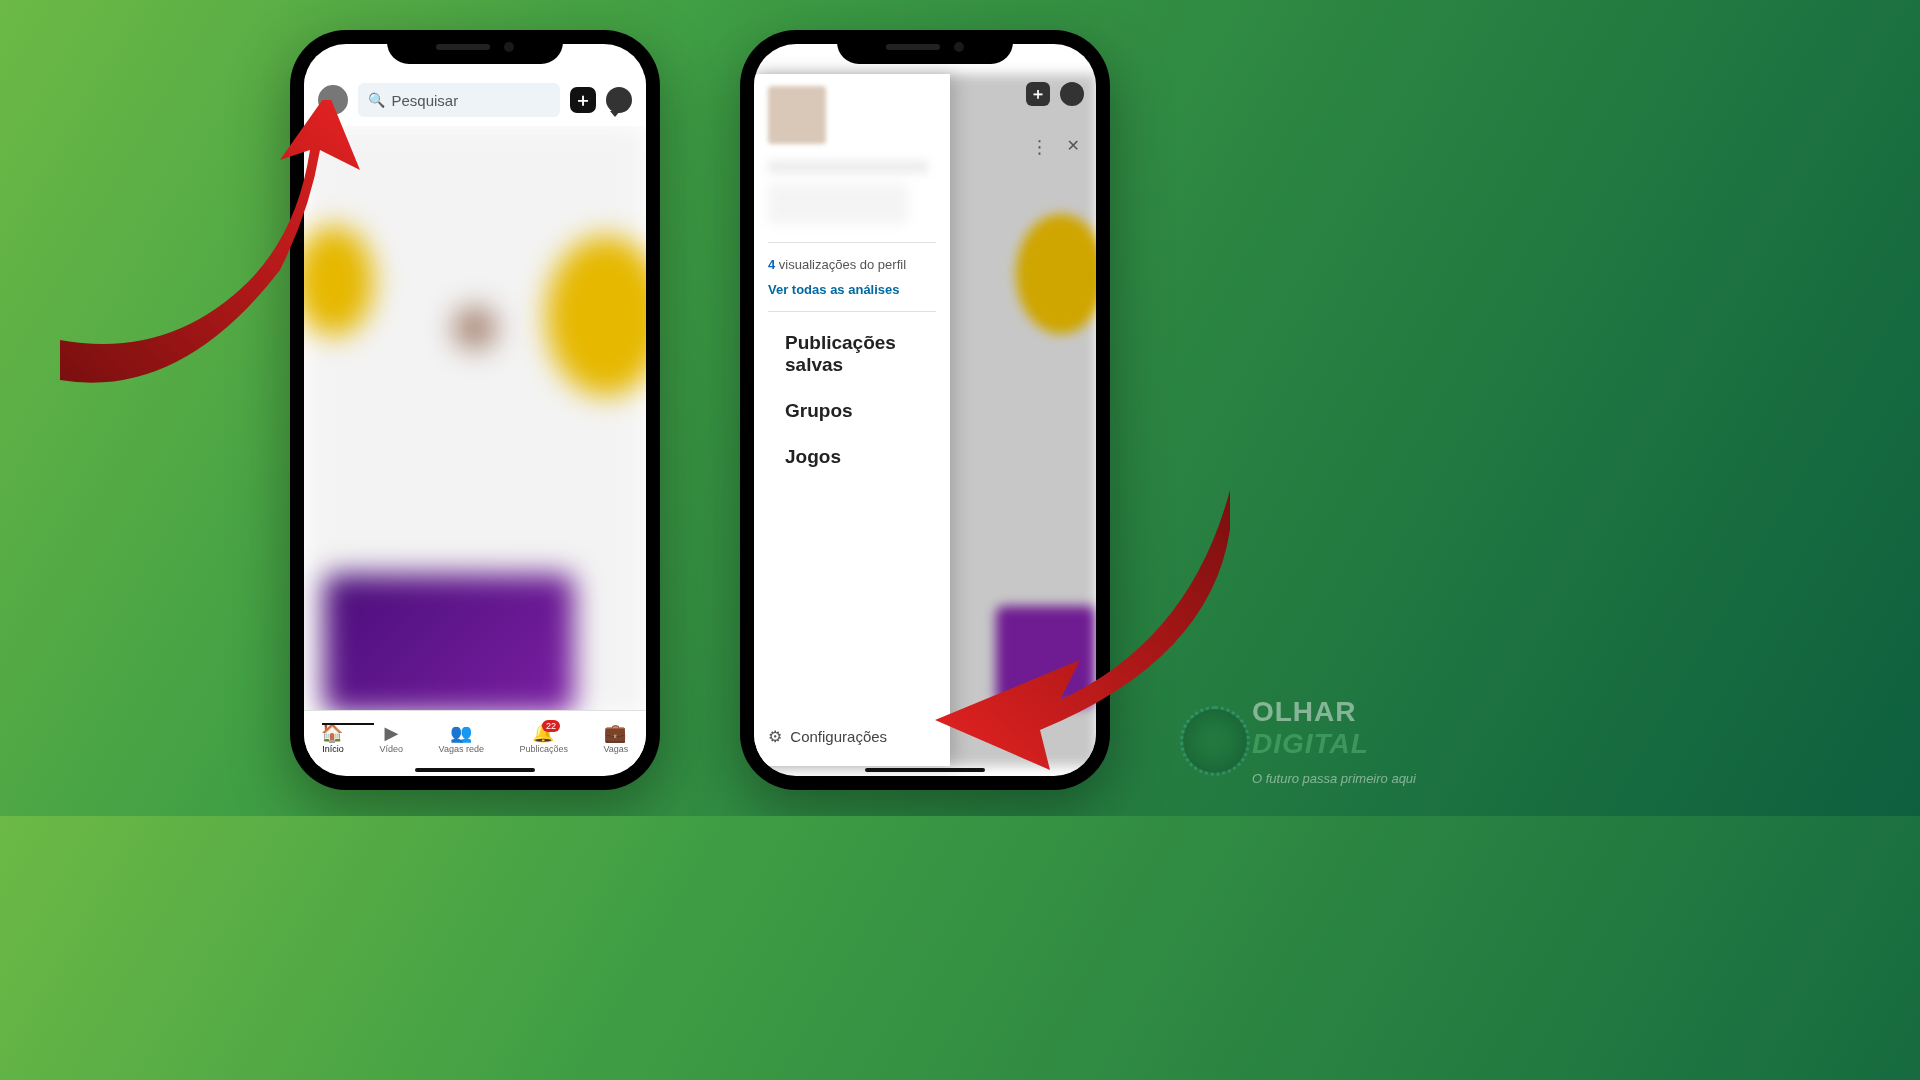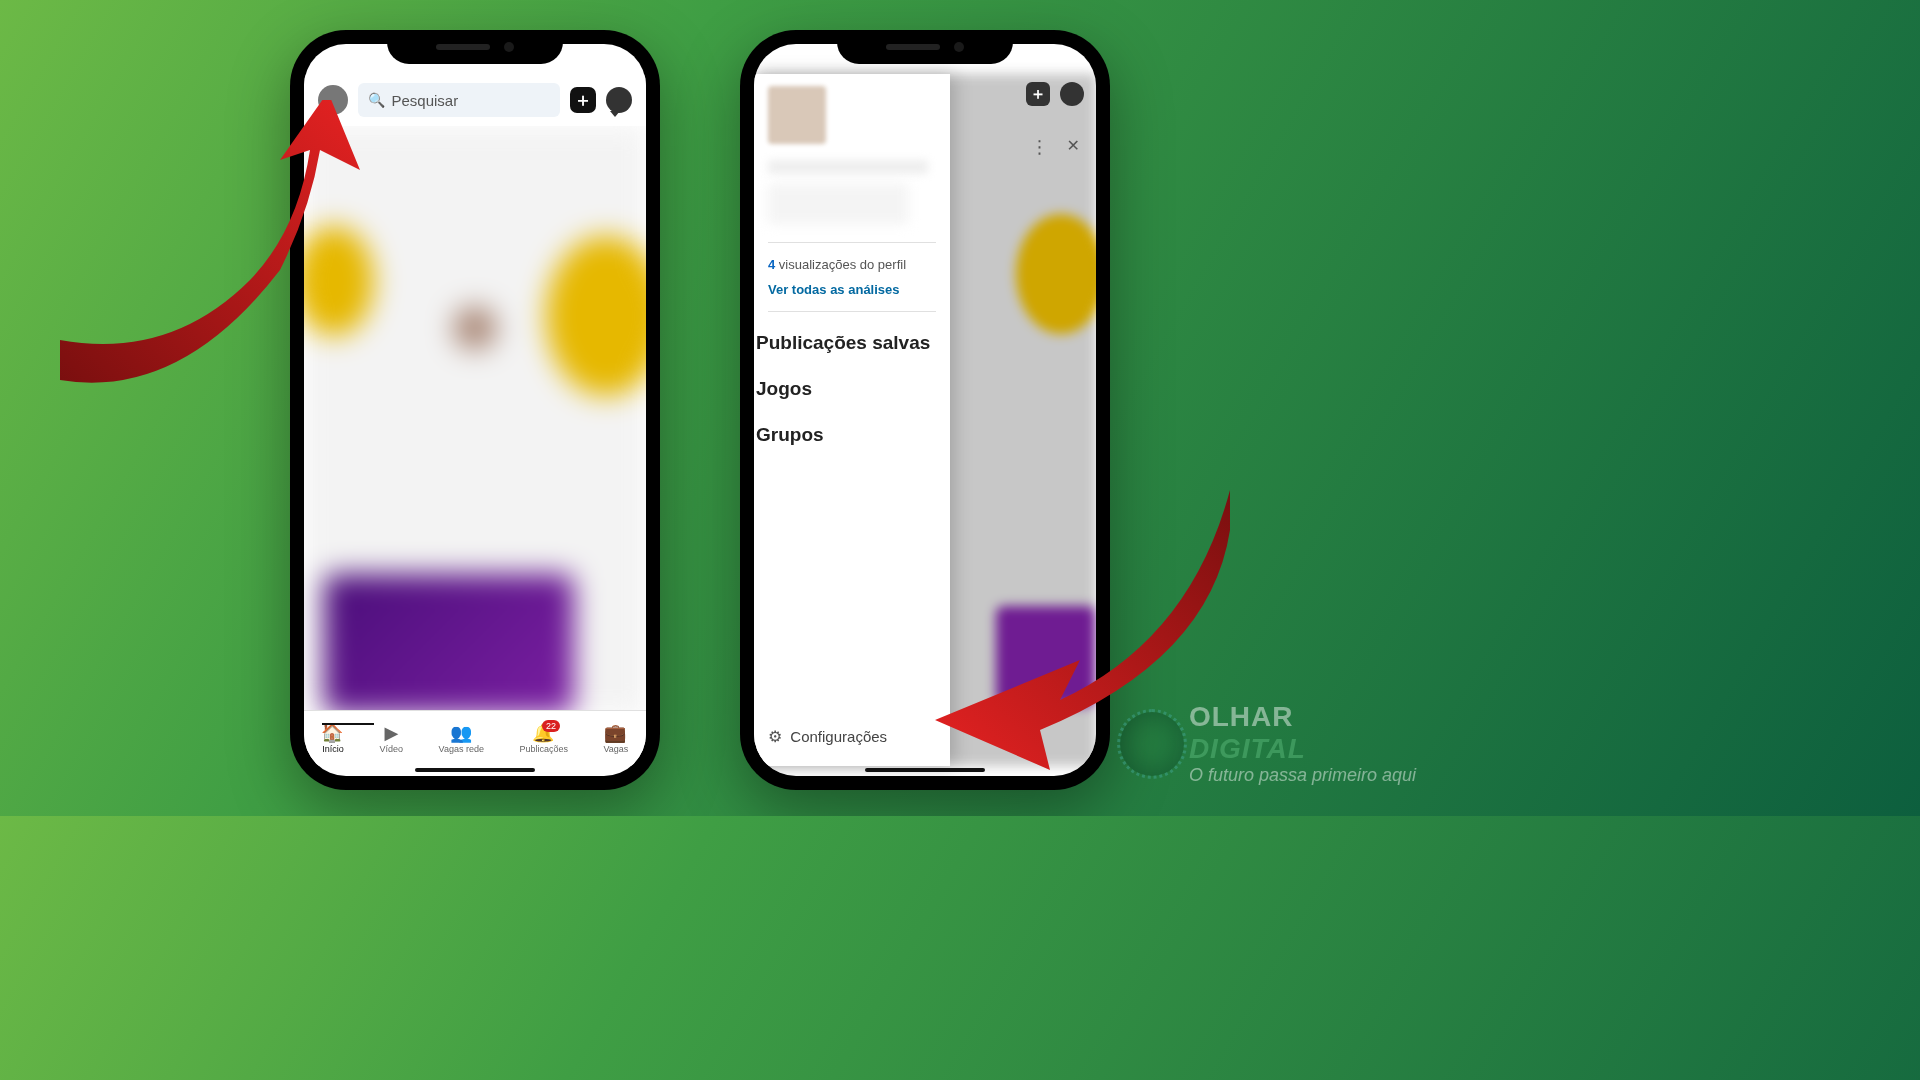--- a/index.html
+++ b/index.html
@@ -128,21 +128,21 @@
 .drawer-profile { padding: 12px 14px 18px; }
 .drawer-avatar { width: 58px; height: 58px; background: #d9c8b8; border-radius: 4px; filter: blur(2px); }
 .profile-name-blur { margin-top:16px; width: 160px; height: 14px; background:#eee; border-radius:3px; filter: blur(4px);}
 .profile-sub-blur { margin-top:10px; width: 140px; height: 40px; background:#f4f4f4; border-radius:3px; filter: blur(6px);}
 
 .drawer-divider { height:1px; background:#e0e0e0; margin:0 14px; }
 .drawer-stats { padding: 14px 14px 10px; font-size: 13px; color:#555; }
 .drawer-stats .num { color:#0a66c2; font-weight:600; }
 .drawer-link { padding: 0 14px 14px; font-size: 13px; color:#0369a1; font-weight: 600; }
 
-.drawer-menu { padding: 8px 2px; }
+.drawer-menu { padding: 8px 31px; }
 .drawer-menu-item {
   font-size: 19px; font-weight: 600; color:#222;
   padding: 12px 0;
 }
 .drawer-bottom {
   margin-top: auto;
   padding: 16px 14px 20px;
   display: flex; align-items: center; gap: 8px;
   font-size: 15px; color: #444; font-weight: 500;
 }
@@ -159,21 +159,21 @@
 .watermark {
   position: absolute;
   right: 40px; bottom: 30px;
   display: flex; align-items: center; gap: 2px;
   opacity: 0.45;
   color: #fff;
 }
 .wm-logo { width: 70px; height: 70px; border: 3px dotted #4a9; border-radius: 50%; box-shadow: inset 0 0 30px #05331f; }
 .wm-text .wm-brand { font-size: 28px; font-weight: 800; letter-spacing: 1px; }
 .wm-text .wm-brand .accent { color: #5fbf7f; font-style: italic; }
-.wm-text .wm-tag { font-size: 18px; font-style: italic; }
+.wm-text .wm-tag { font-size: 13px; font-style: italic; margin-top: 11px; }
 .home-indicator { position:absolute; bottom:4px; left:50%; transform:translateX(-50%); width:120px; height:4px; background:#111; border-radius:2px; z-index:30;}
 </style>
 </head>
 <body>
 
 <div class="phone phone-left">
   <div class="notch">
       <div class="speaker"></div>
       <div class="camera"></div>
     </div>
@@ -251,22 +251,22 @@
       <div class="drawer-divider"></div>
       <div class="drawer-stats">
         <span class="num">4</span><span> visualizações do perfil</span>
       </div>
       <div class="drawer-link">
         <span>Ver todas as análises</span>
       </div>
       <div class="drawer-divider"></div>
       <div class="drawer-menu">
         <div class="drawer-menu-item">Publicações salvas</div>
+        <div class="drawer-menu-item">Grupos</div>
         <div class="drawer-menu-item">Jogos</div>
-        <div class="drawer-menu-item">Grupos</div>
       </div>
       <div class="drawer-bottom">
         <span class="gear-icon">⚙</span>
         <span>Configurações</span>
       </div>
     </div>
     <div class="home-indicator"></div>
   </div>
 </div>
 

